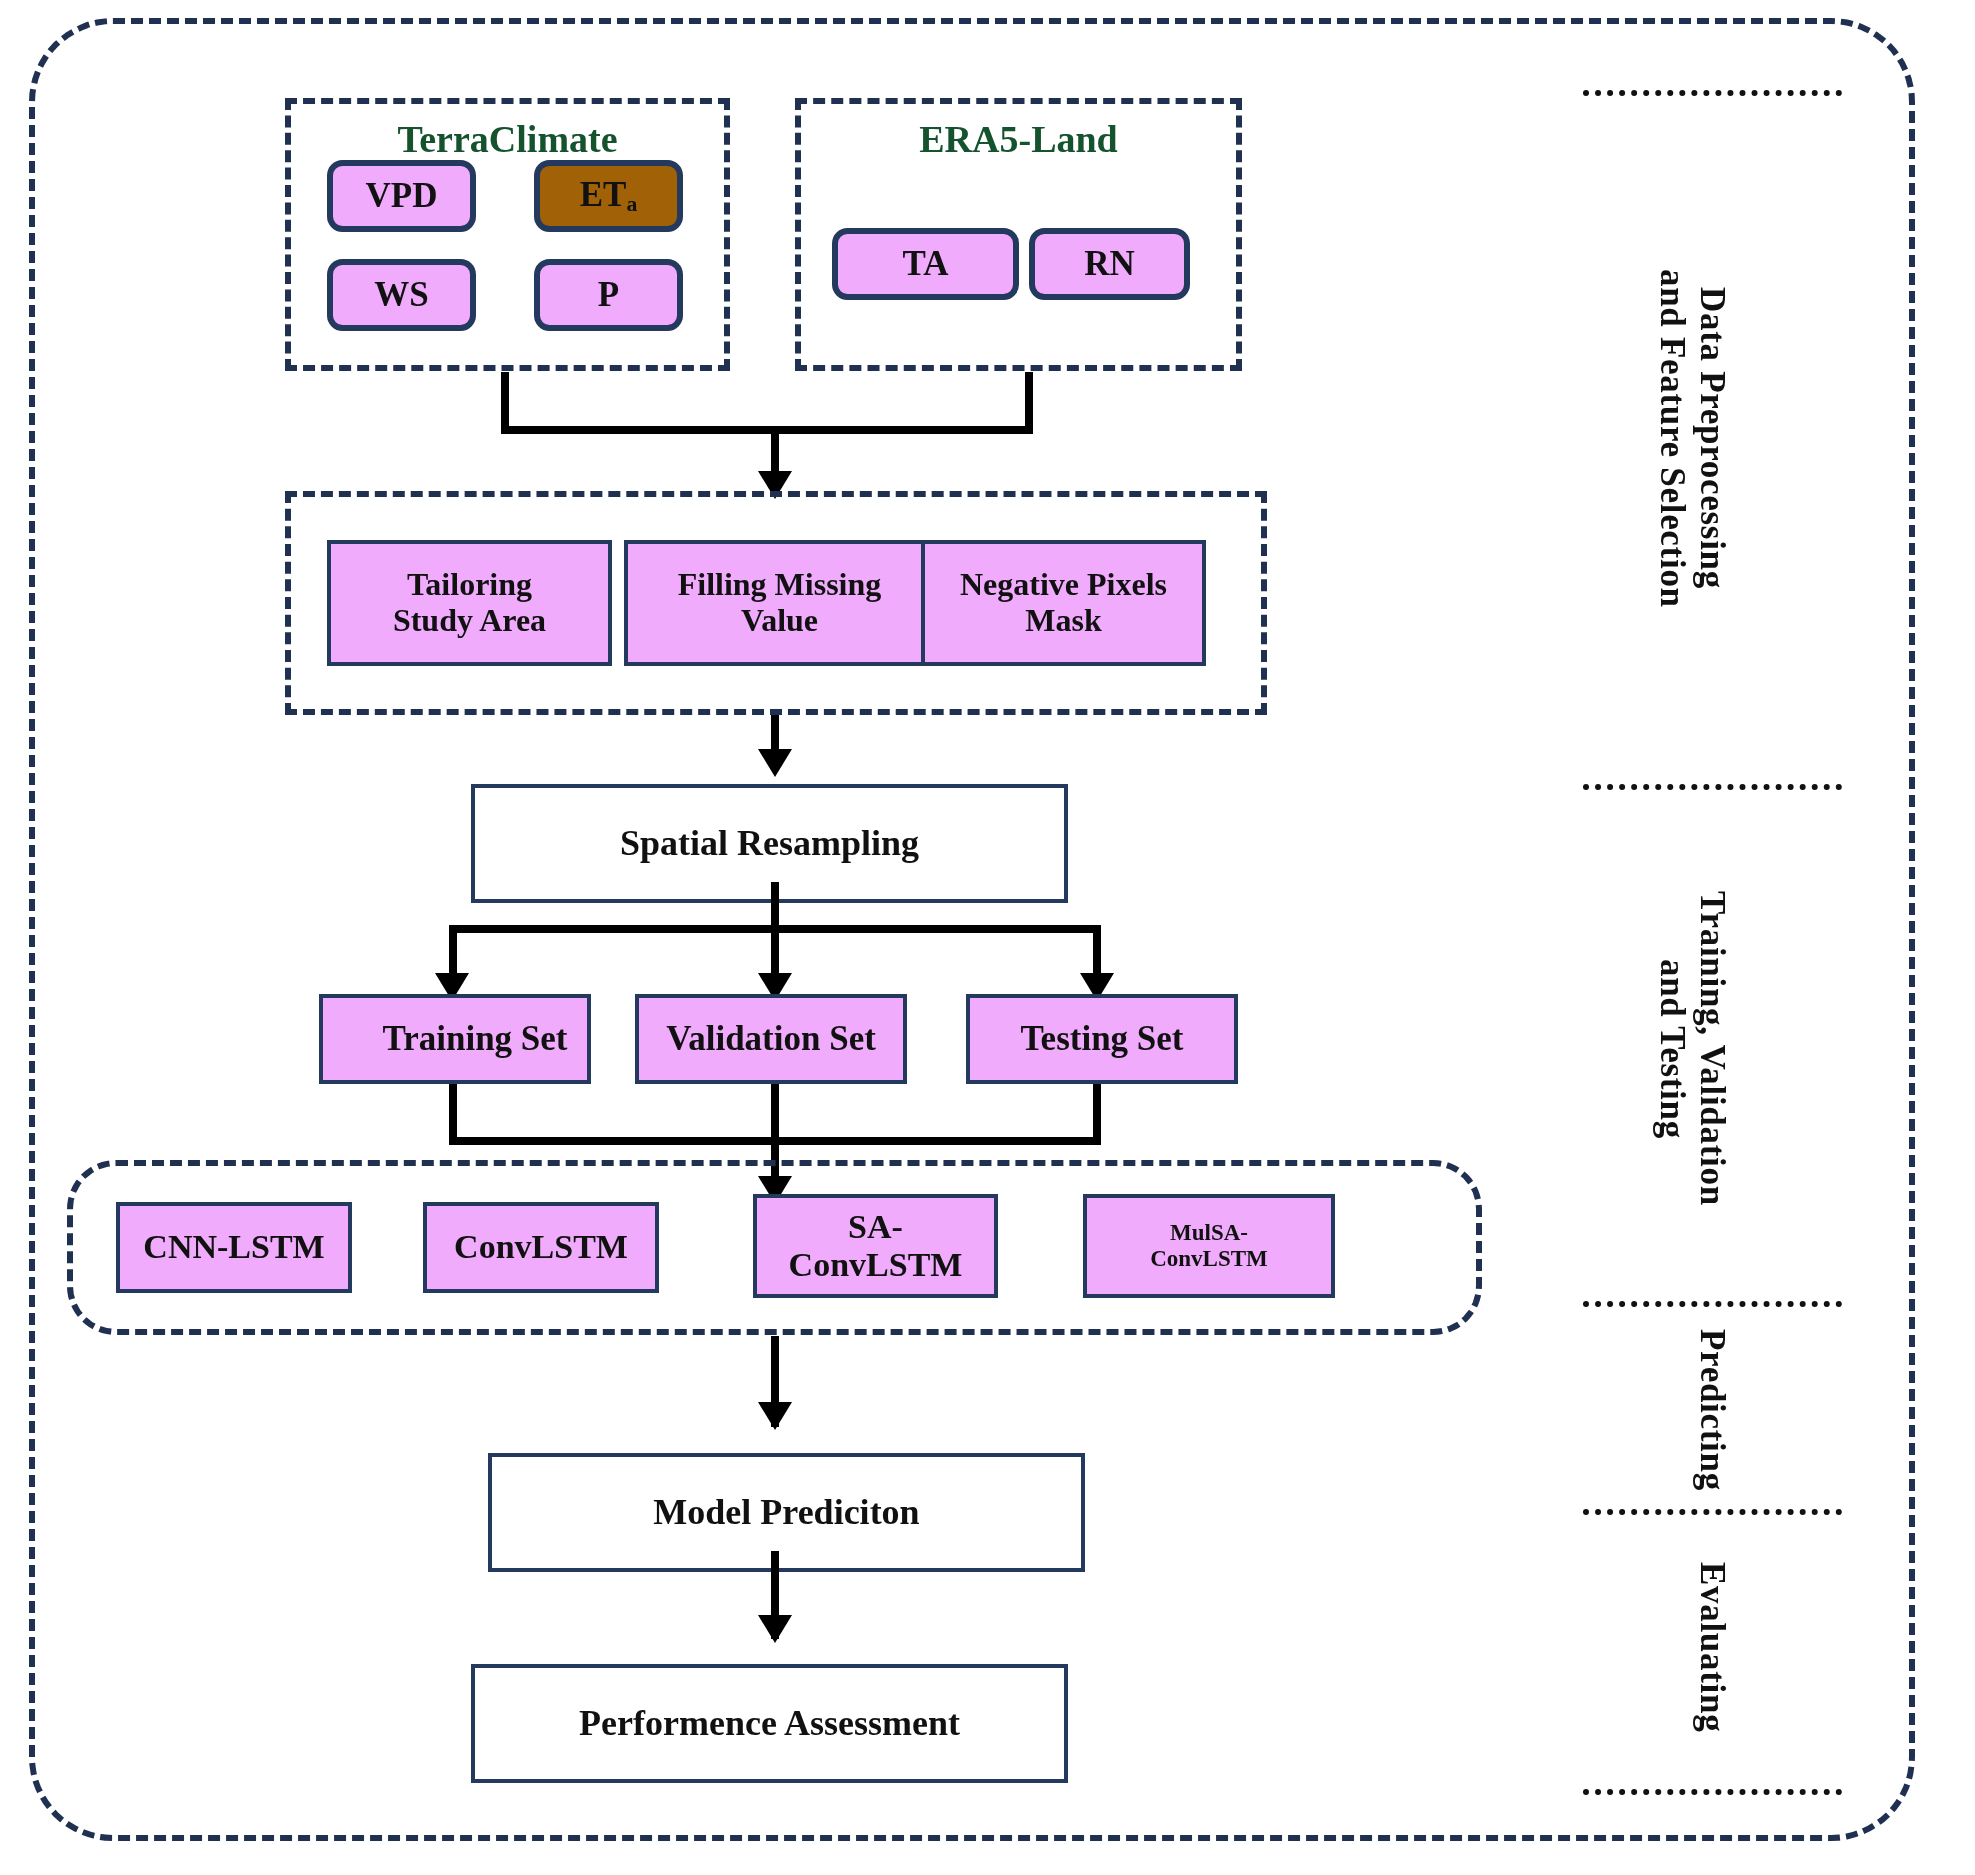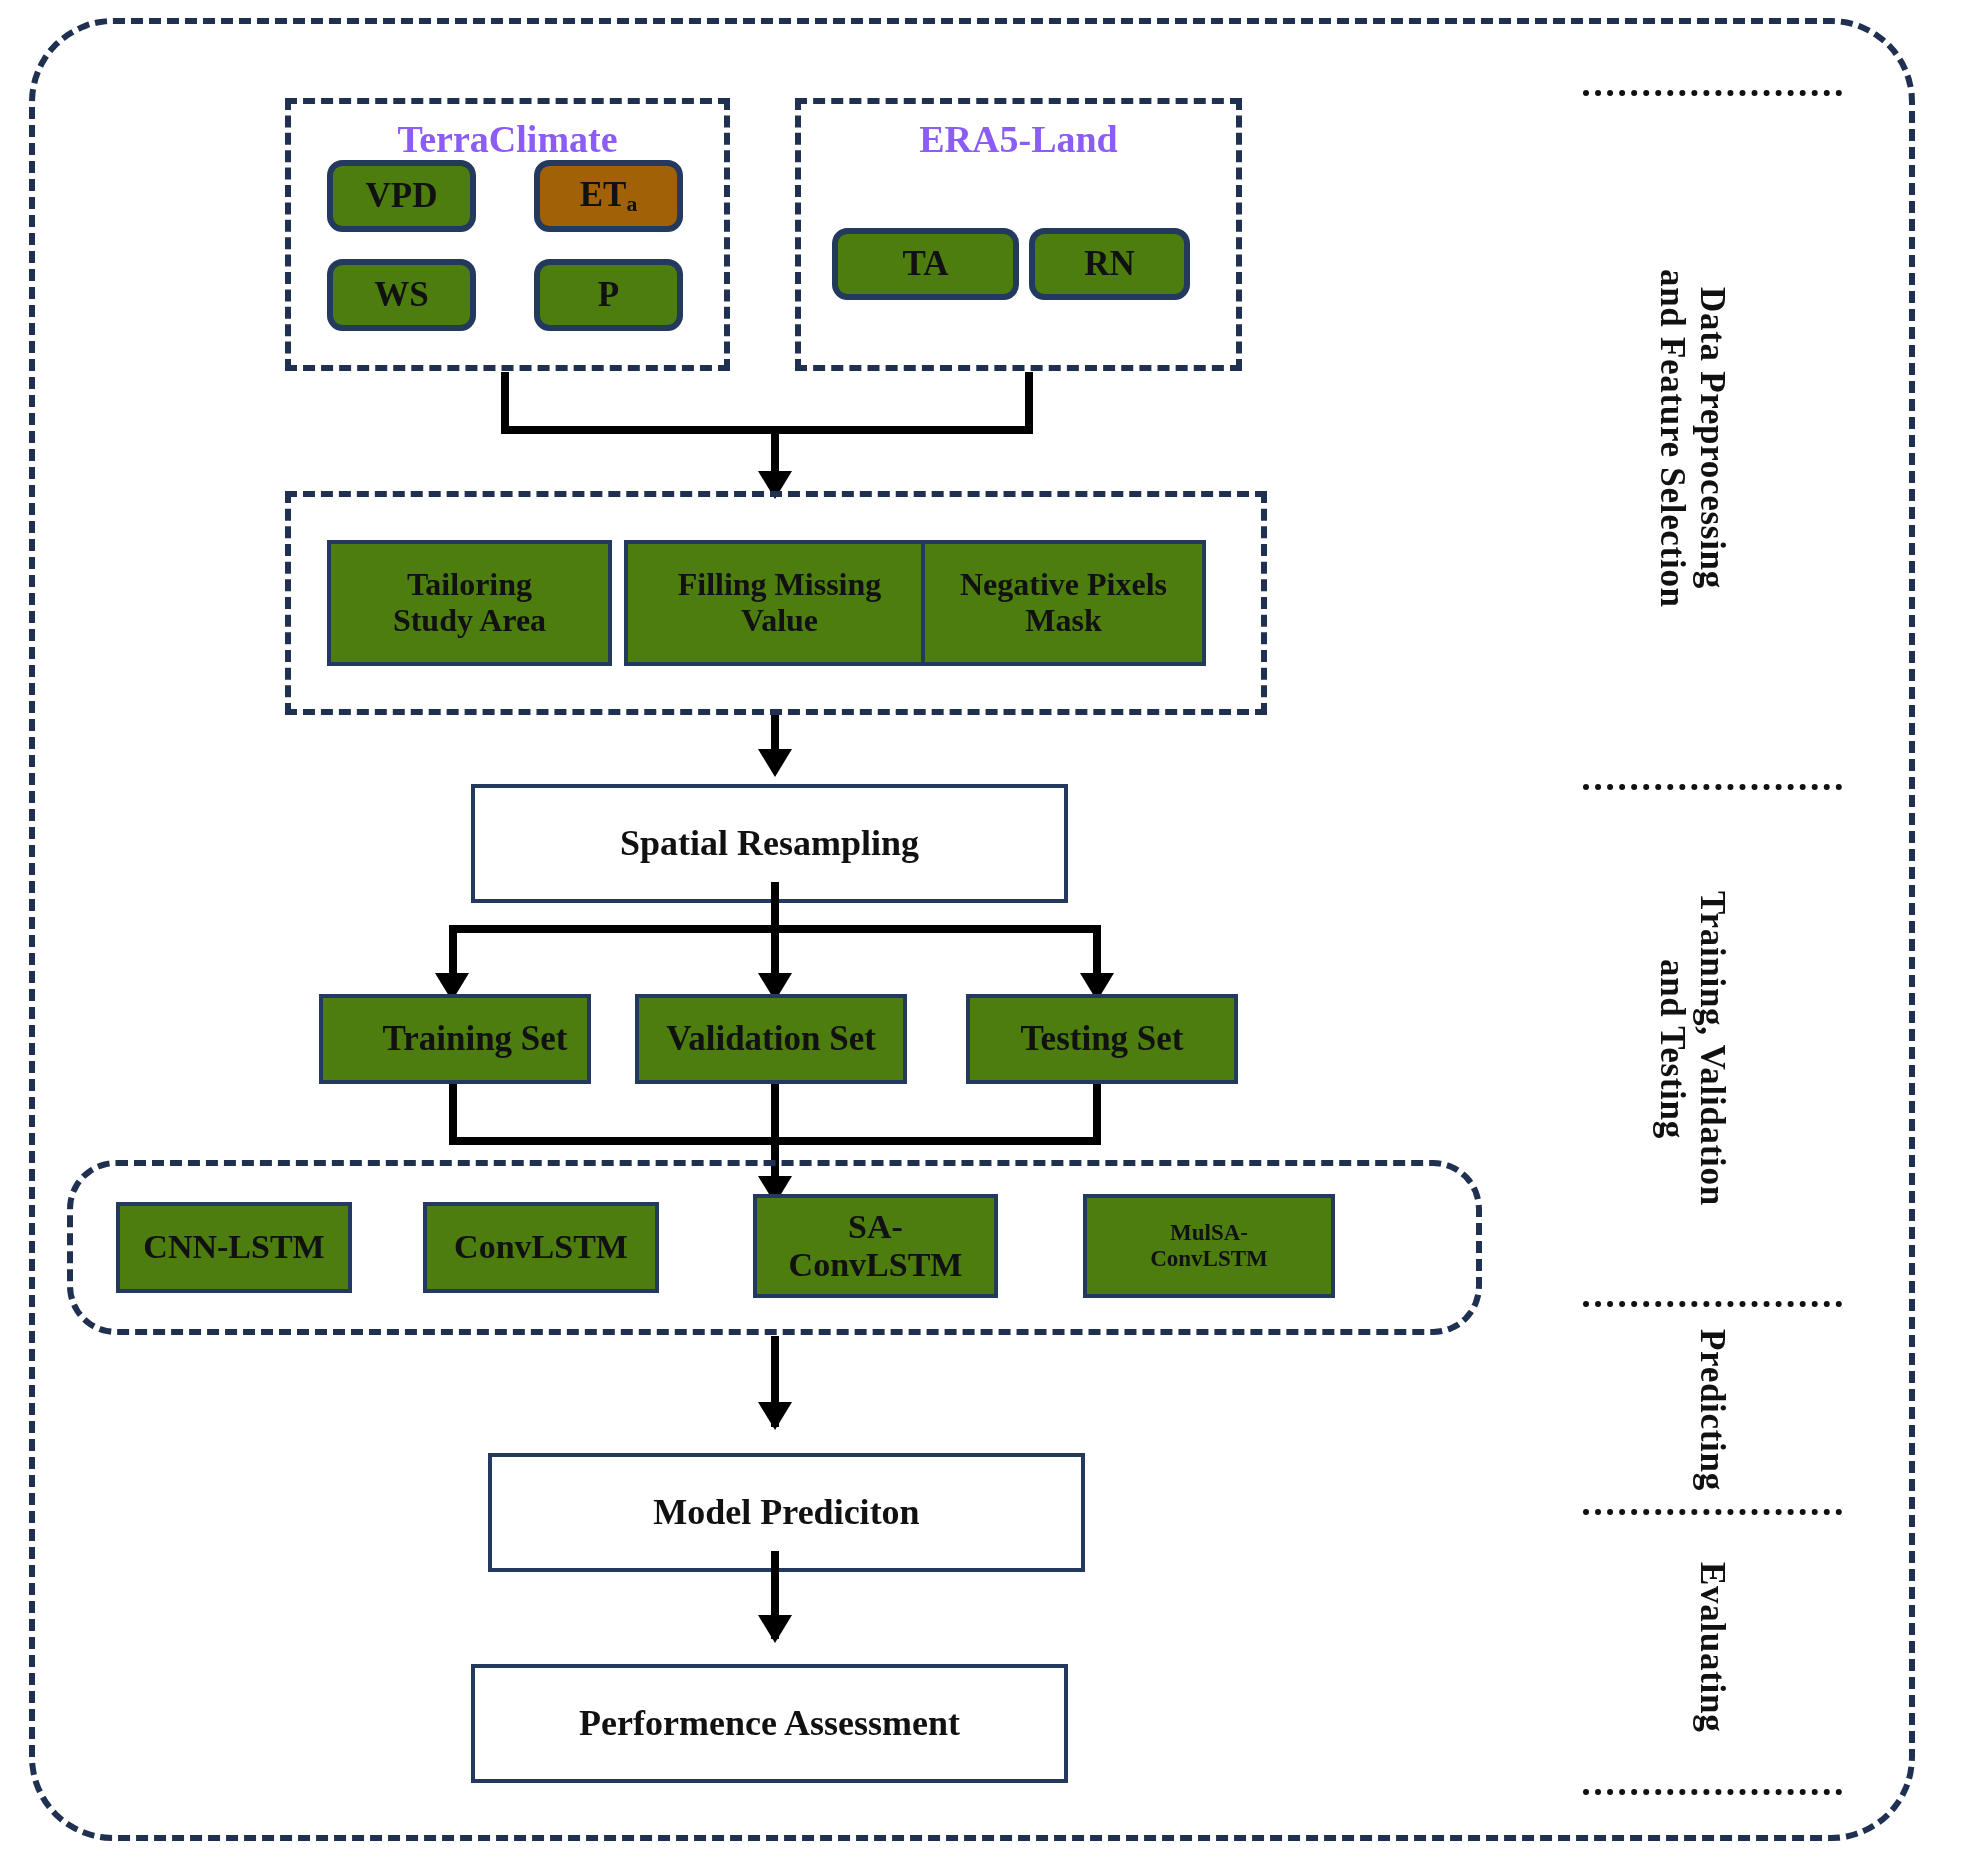--- a/index.html
+++ b/index.html
@@ -40,31 +40,31 @@
   .dashed-group.rounded {
     border-radius: 49px;
   }
   .group-title {
     position: absolute;
     left: 0;
     right: 0;
     text-align: center;
     font-size: 38px;
     font-weight: bold;
-    color: #8b5cf6;
+    color: #14532d;
     letter-spacing: 0px;
     white-space: nowrap;
   }
 
   
   .node {
     position: absolute;
     box-sizing: border-box;
     border: 4.9px solid #24395e;
-    background: #4d7c0f;
+    background: #f0abfc;
     display: flex;
     align-items: center;
     justify-content: center;
     text-align: center;
     font-weight: bold;
     color: #111111;
     line-height: 1.12;
   }
   .node.white { background: #ffffff; margin-top: 21px; }
   .node.cream { background: #a16207; }

